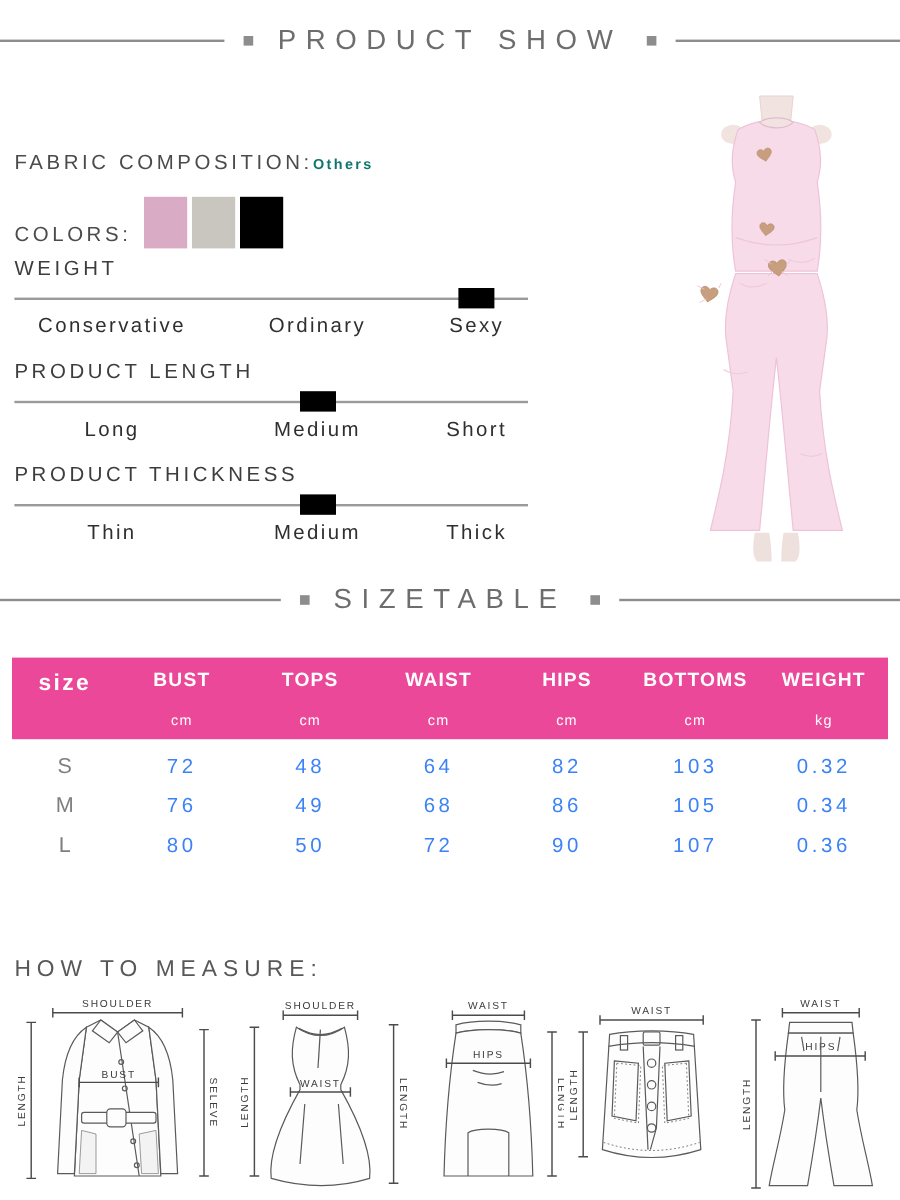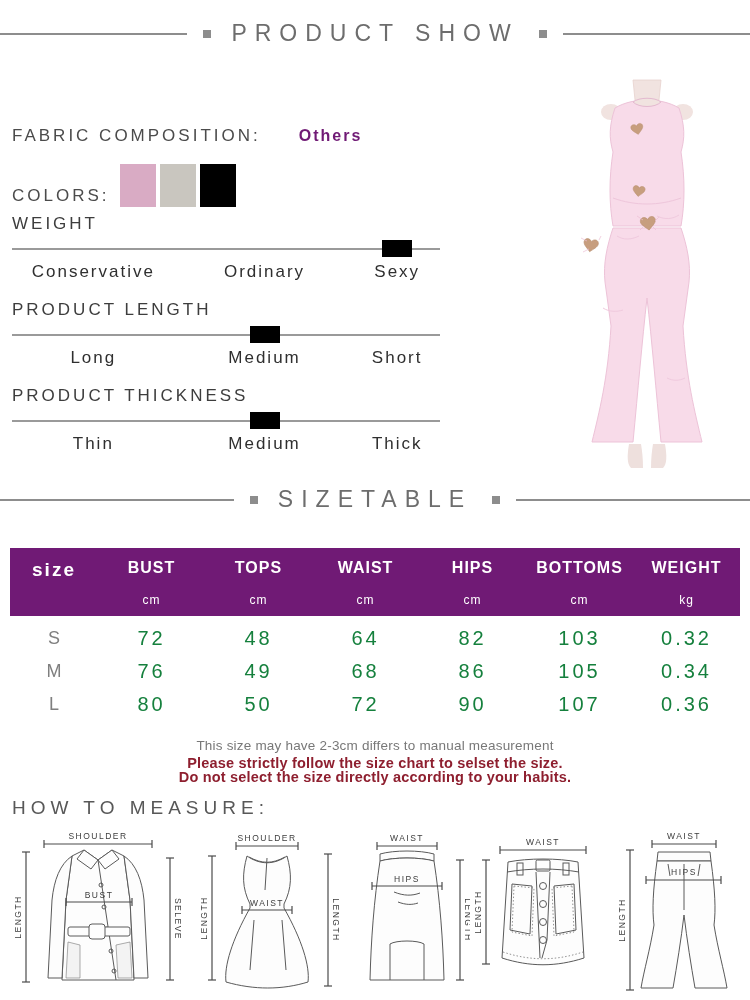--- a/index.html
+++ b/index.html
@@ -9,21 +9,21 @@
 
   
   .sec-title { position:absolute; left:0; right:0; display:flex; align-items:center; }
   .rule { flex:1; height:2px; background:#8d8d8d; }
   .sq { width:8px; height:8px; background:#8d8d8d; margin:0 16px; flex:0 0 auto; }
   .sec-text { font-size:23px; letter-spacing:8px; color:#6d6d6d; white-space:nowrap; margin:0 4px; }
 
   
   .info-line { position:absolute; left:12px; font-size:17px; letter-spacing:3px; color:#4b4b4b; white-space:nowrap; }
   .info-line .val { color:#161616; }
-  .info-line .val-bold { color:#701a75; font-weight:bold; font-size:16px; letter-spacing:2px;margin-left:38px; }
+  .info-line .val-bold { color:#0f766e; font-weight:bold; font-size:12px; letter-spacing:2px; }
   .colors-row { position:absolute; left:12px; display:flex; align-items:center; }
   .colors-row .lbl { font-size:17px; letter-spacing:3px; color:#4b4b4b; margin-right:10px;margin-top:20px; }
   .swatch { display:inline-block; width:36px; height:43px; margin-right:4px; }
 
   
   #attributes { position:absolute; left:12px; top:214px; width:428px; }
   .attr { margin-bottom:16px; }
   .attr-label { font-size:17px; letter-spacing:3px; color:#3d3d3d; height:22px; margin-bottom:4px; }
   .attr-line { position:relative; height:17px; }
   .attr-line::after { content:''; position:absolute; left:0; right:0; top:8px; height:2px; background:#9a9a9a; }
@@ -36,21 +36,21 @@
 
   
   #size-table { position:absolute; left:10px; right:10px; top:548px; }
   .trow { display:grid; grid-template-columns:88px repeat(6,1fr); }
   .thead { color:#fff; padding:11px 0 9px; }
   .th { text-align:center; font-weight:bold; font-size:16px; letter-spacing:1px; }
   .th.size-col { font-size:19px; letter-spacing:2px; }
   .tu { text-align:center; font-size:12px; letter-spacing:1px; padding-top:12px; }
   .tbody { padding-top:6px; }
   .tr { height:33px; align-items:center; }
-  .td { text-align:center; font-size:20px; letter-spacing:3px; color:#15803d; }
+  .td { text-align:center; font-size:17px; letter-spacing:3px; color:#3b82f6; }
   .td.sizecell { font-size:18px; color:#7f7f7f; letter-spacing:0; }
 
   
   .notes { position:absolute; left:0; right:0; top:738px; text-align:center; }
   .note-gray { font-size:13.5px; color:#787878; letter-spacing:0.2px; margin-bottom:3px; }
   .note-red { font-size:14.5px; font-weight:bold; letter-spacing:0.2px; line-height:14px; }
 
   
   .measure-title { position:absolute; left:12px; top:797px; font-size:19px; letter-spacing:5px; color:#585858; }
   .diagrams { position:absolute; left:12px; top:830px; width:736px; display:flex; justify-content:flex-start; }
@@ -147,21 +147,21 @@
 
   <div class="sec-title" style="top:486px;">
     <span class="rule"></span>
     <span class="sq"></span>
     <span class="sec-text">SIZETABLE</span>
     <span class="sq"></span>
     <span class="rule"></span>
   </div>
 
   <div id="size-table">
-    <div class="thead" id="thead" style="background: #701a75;">
+    <div class="thead" id="thead" style="background: #ec4899;">
         <div class="trow">
           <div class="th size-col">size</div>
           <div class="th">BUST</div>
           <div class="th">TOPS</div>
           <div class="th">WAIST</div>
           <div class="th">HIPS</div>
           <div class="th">BOTTOMS</div>
           <div class="th">WEIGHT</div>
         </div>
         <div class="trow">
@@ -198,25 +198,20 @@
           <div class="td">80</div>
           <div class="td">50</div>
           <div class="td">72</div>
           <div class="td">90</div>
           <div class="td">107</div>
           <div class="td">0.36</div>
         </div>
       </div>
   </div>
 
-  <div class="notes">
-    <div class="note-gray">This size may have 2-3cm differs to manual measurement</div>
-    <div class="note-red" style="color: rgb(142, 31, 47);">Please strictly follow the size chart to selset the size.</div>
-    <div class="note-red" style="color: rgb(142, 31, 47);">Do not select the size directly according to your habits.</div>
-  </div>
 
   <div class="measure-title">HOW TO MEASURE:</div>
 
   <div class="diagrams">
 
     <svg width="180" height="168" viewBox="0 0 180 168">
       <line x1="32" y1="14" x2="140" y2="14" class="m"></line>
         <line x1="32" y1="10" x2="32" y2="18" class="m"></line>
         <line x1="140" y1="10" x2="140" y2="18" class="m"></line>
       <text x="86" y="9" class="mt" text-anchor="middle">SHOULDER</text>

